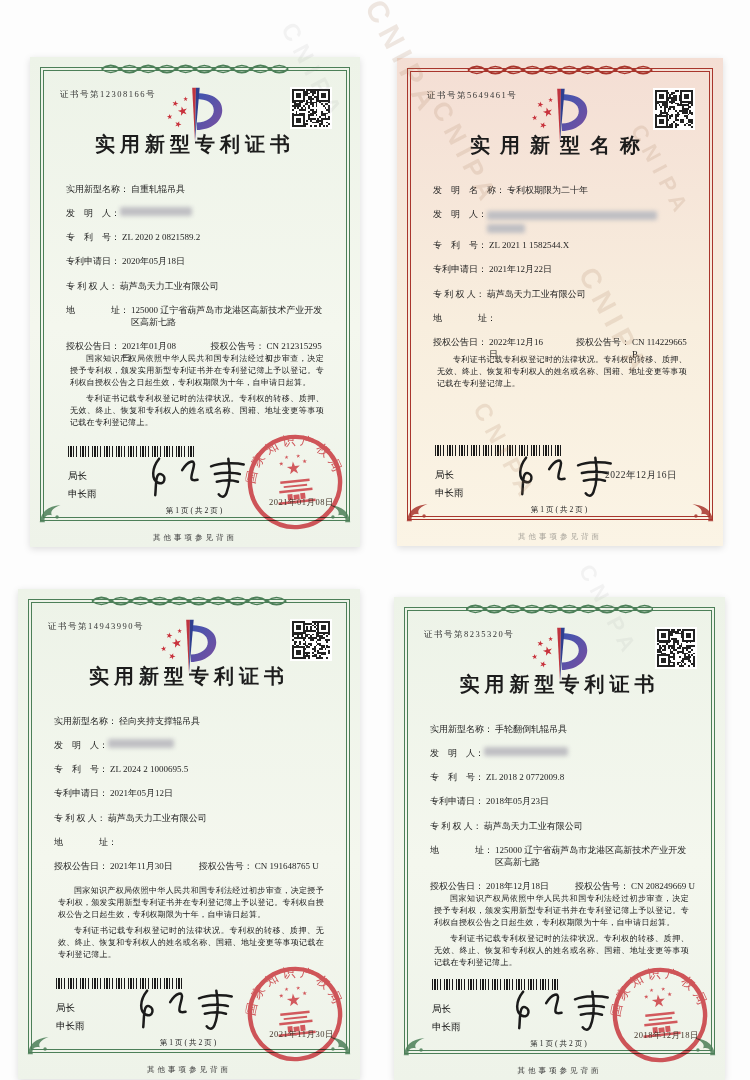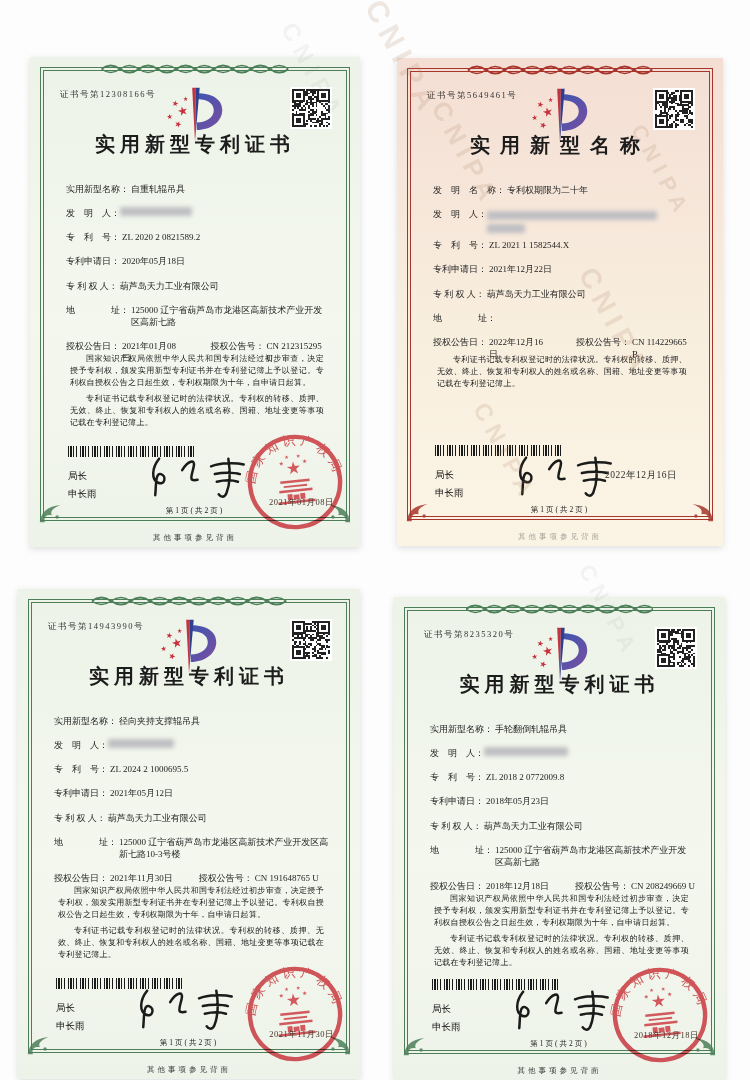--- a/index.html
+++ b/index.html
@@ -1031,21 +1031,20 @@
       <div class="frow">
           <span class="flabel">专利申请日：</span>
           <span class="fvalue">2021年05月12日</span>
         </div>
       <div class="frow">
           <span class="flabel">专 利 权 人：</span>
           <span class="fvalue">葫芦岛天力工业有限公司</span>
         </div>
       <div class="frow">
           <span class="flabel">地　　　　址：</span>
-          <span class="fvalue">125000 辽宁省葫芦岛市龙港区高新技术产业开发区高新七路10-3号楼</span>
         </div>
       <div class="frow grant">
           <span class="flabel">授权公告日：</span>
           <span class="fvalue">2021年11月30日</span>
           <span class="flabel g2">授权公告号：</span>
           <span class="fvalue">CN 191648765 U</span>
         </div>
     </div>
     <div class="legal">
         <p>国家知识产权局依照中华人民共和国专利法经过初步审查，决定授予专利权，颁发实用新型专利证书并在专利登记簿上予以登记。专利权自授权公告之日起生效，专利权期限为十年，自申请日起算。</p>

